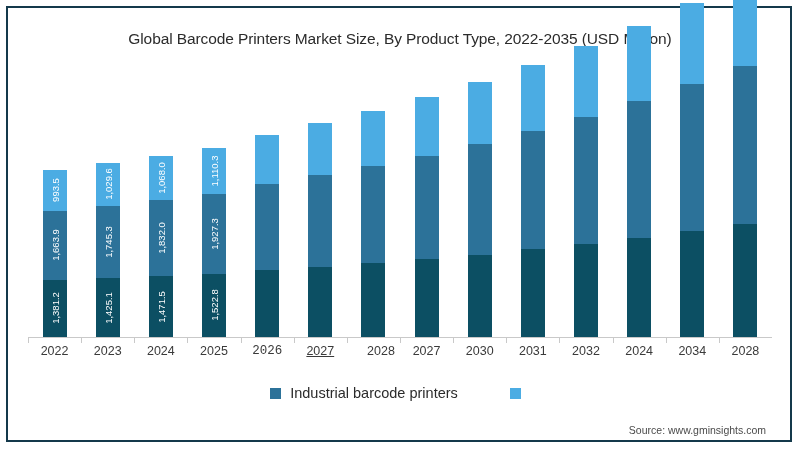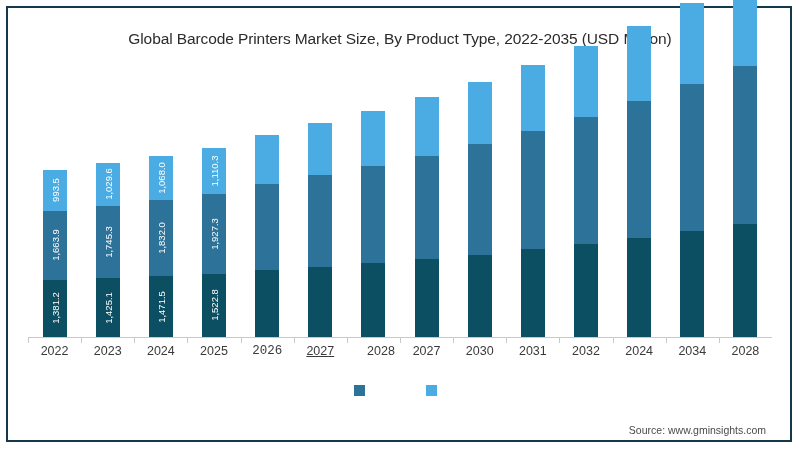--- a/index.html
+++ b/index.html
@@ -206,20 +206,21 @@
     <div class="xlab" style="left: 504.857px;">2031</div>
     <div class="xlab" style="left: 558px;">2032</div>
     <div class="xlab" style="left: 611.143px;">2024</div>
     <div class="xlab" style="left: 664.286px;">2034</div>
     <div class="xlab" style="left: 717.429px;">2028</div>
   </div>
 
 <div id="legend">
     <div class="leg-item">
       <span class="leg-sw" style="background: rgb(44, 114, 153);"></span>
+      <span class="leg-txt">Industrial barcode printers</span>
     </div>
     <div class="leg-item">
       <span class="leg-sw" style="background: rgb(75, 172, 227);"></span>
     </div>
   </div>
 
 <div id="source">Source: www.gminsights.com</div>
 
 <div class="tick" style="left: 28px;"></div>
 <div class="tick" style="left: 81.1429px;"></div>

